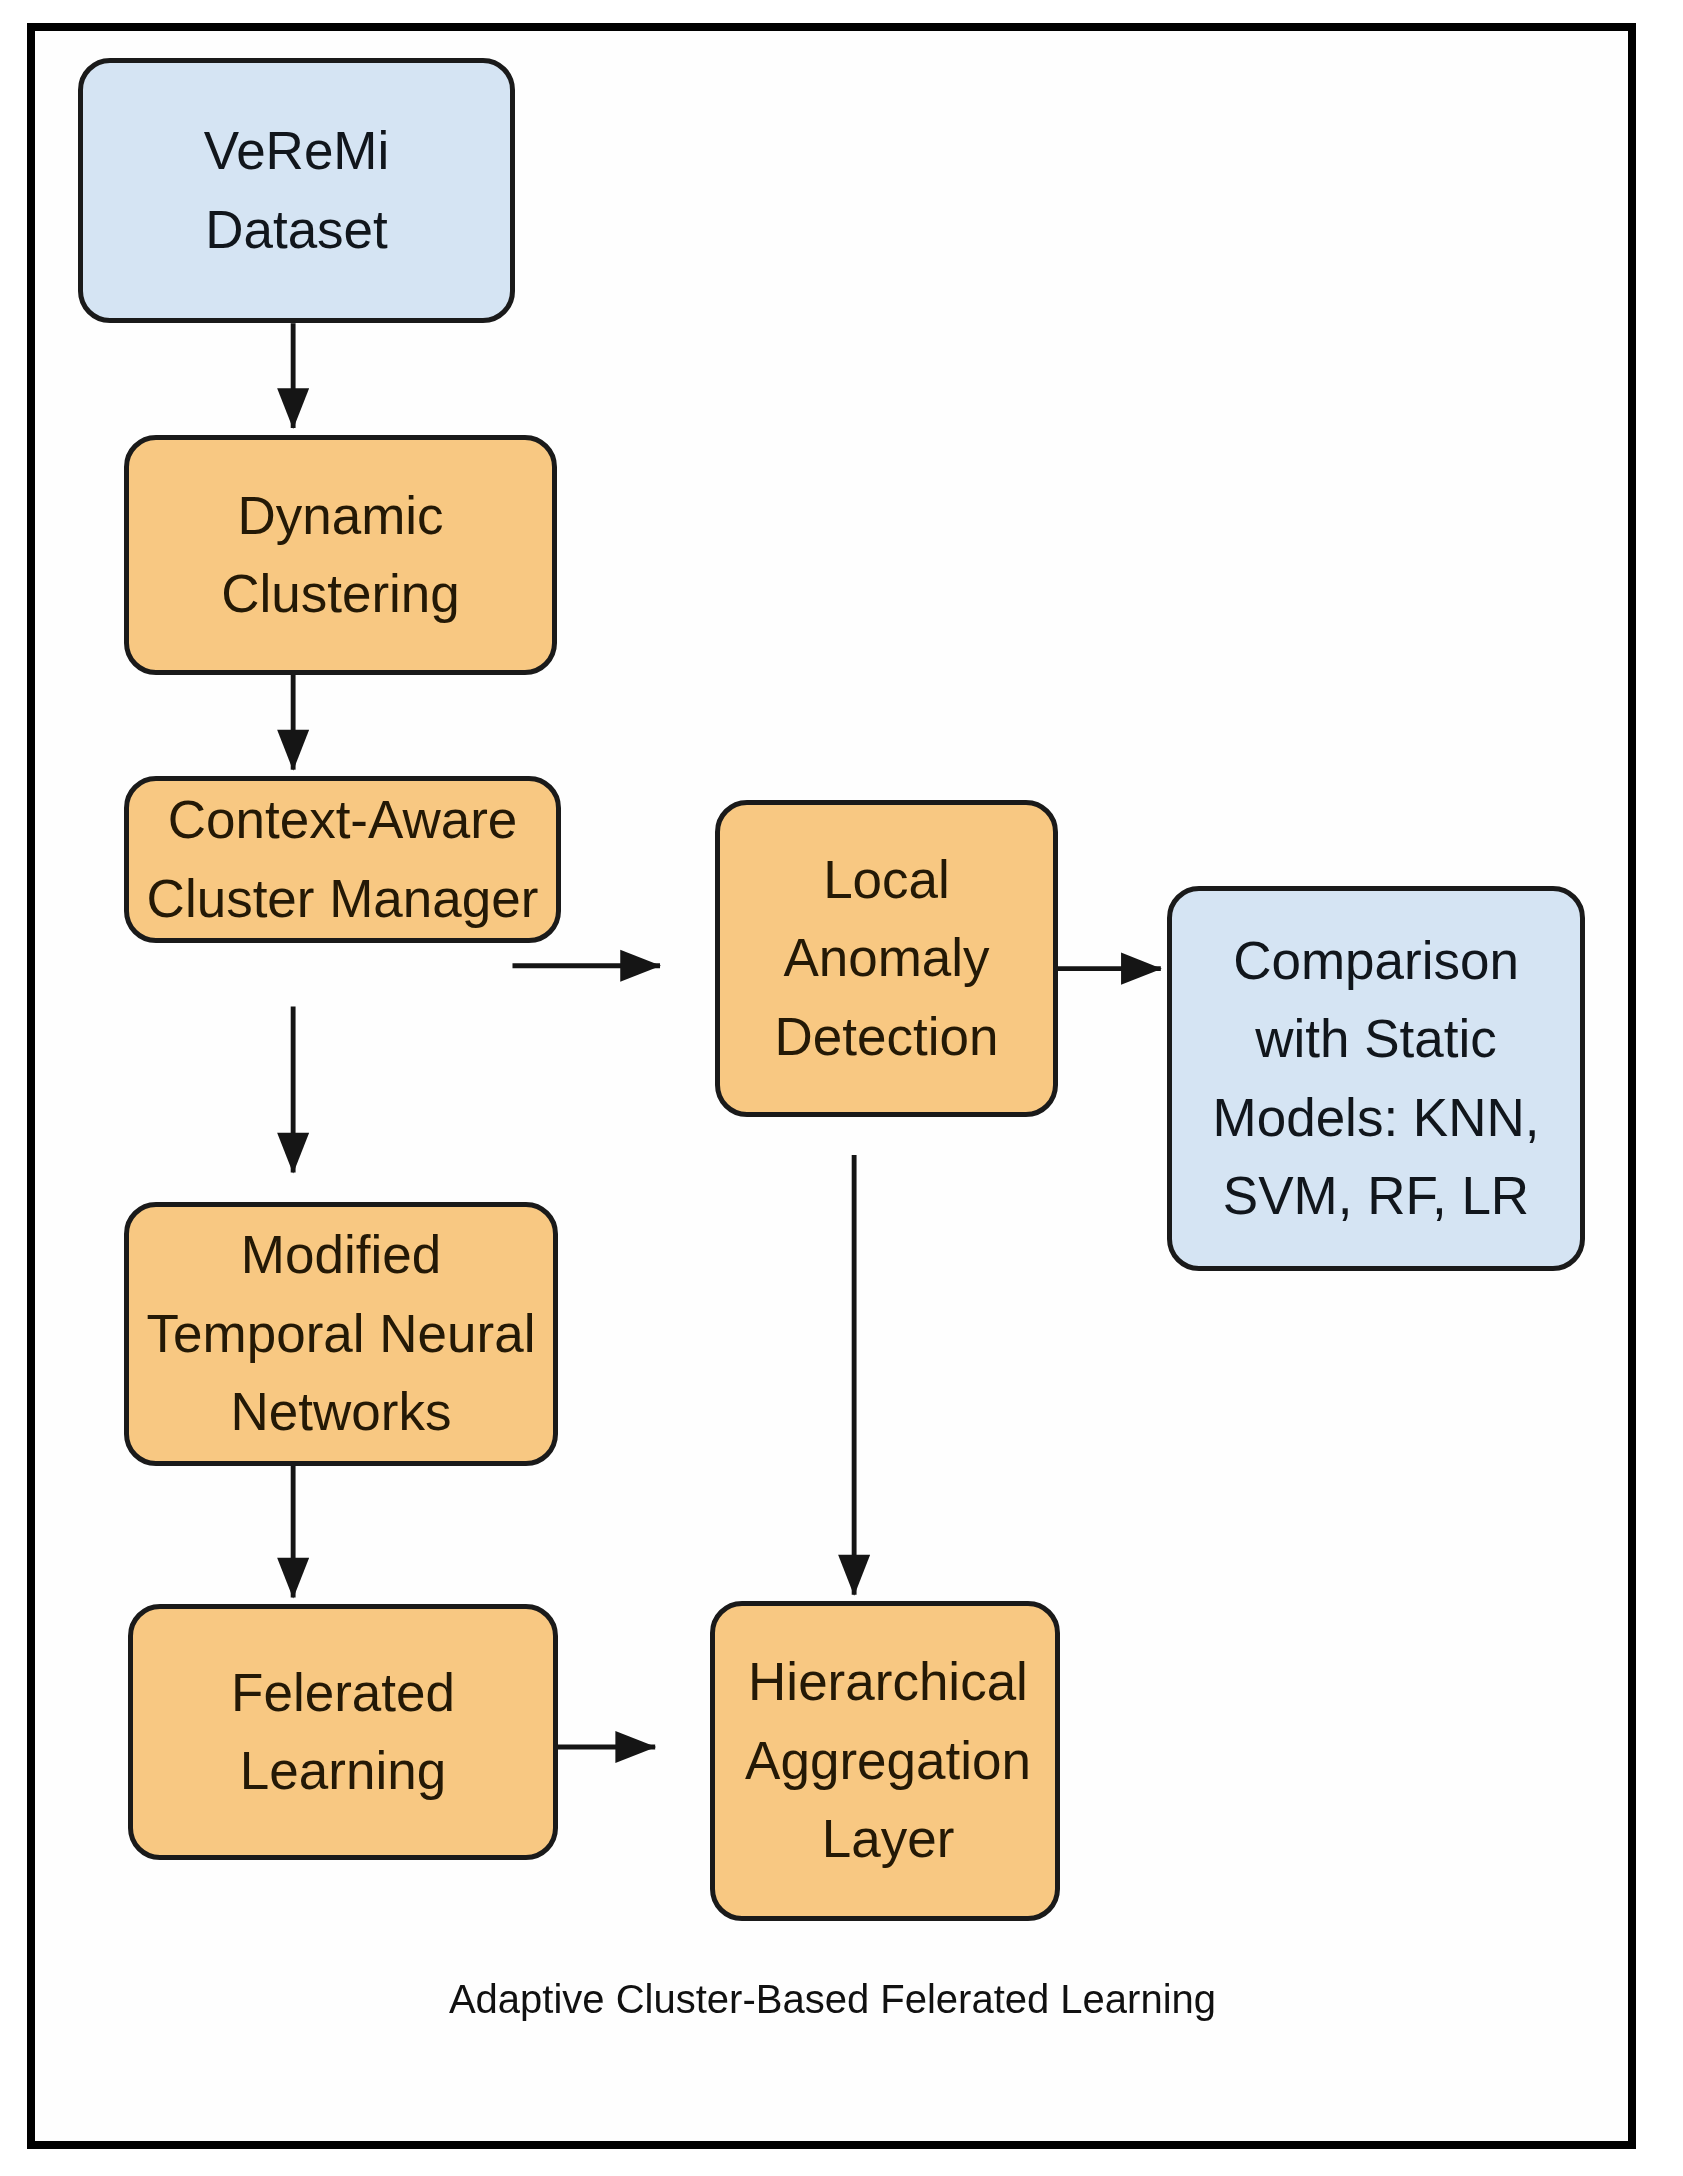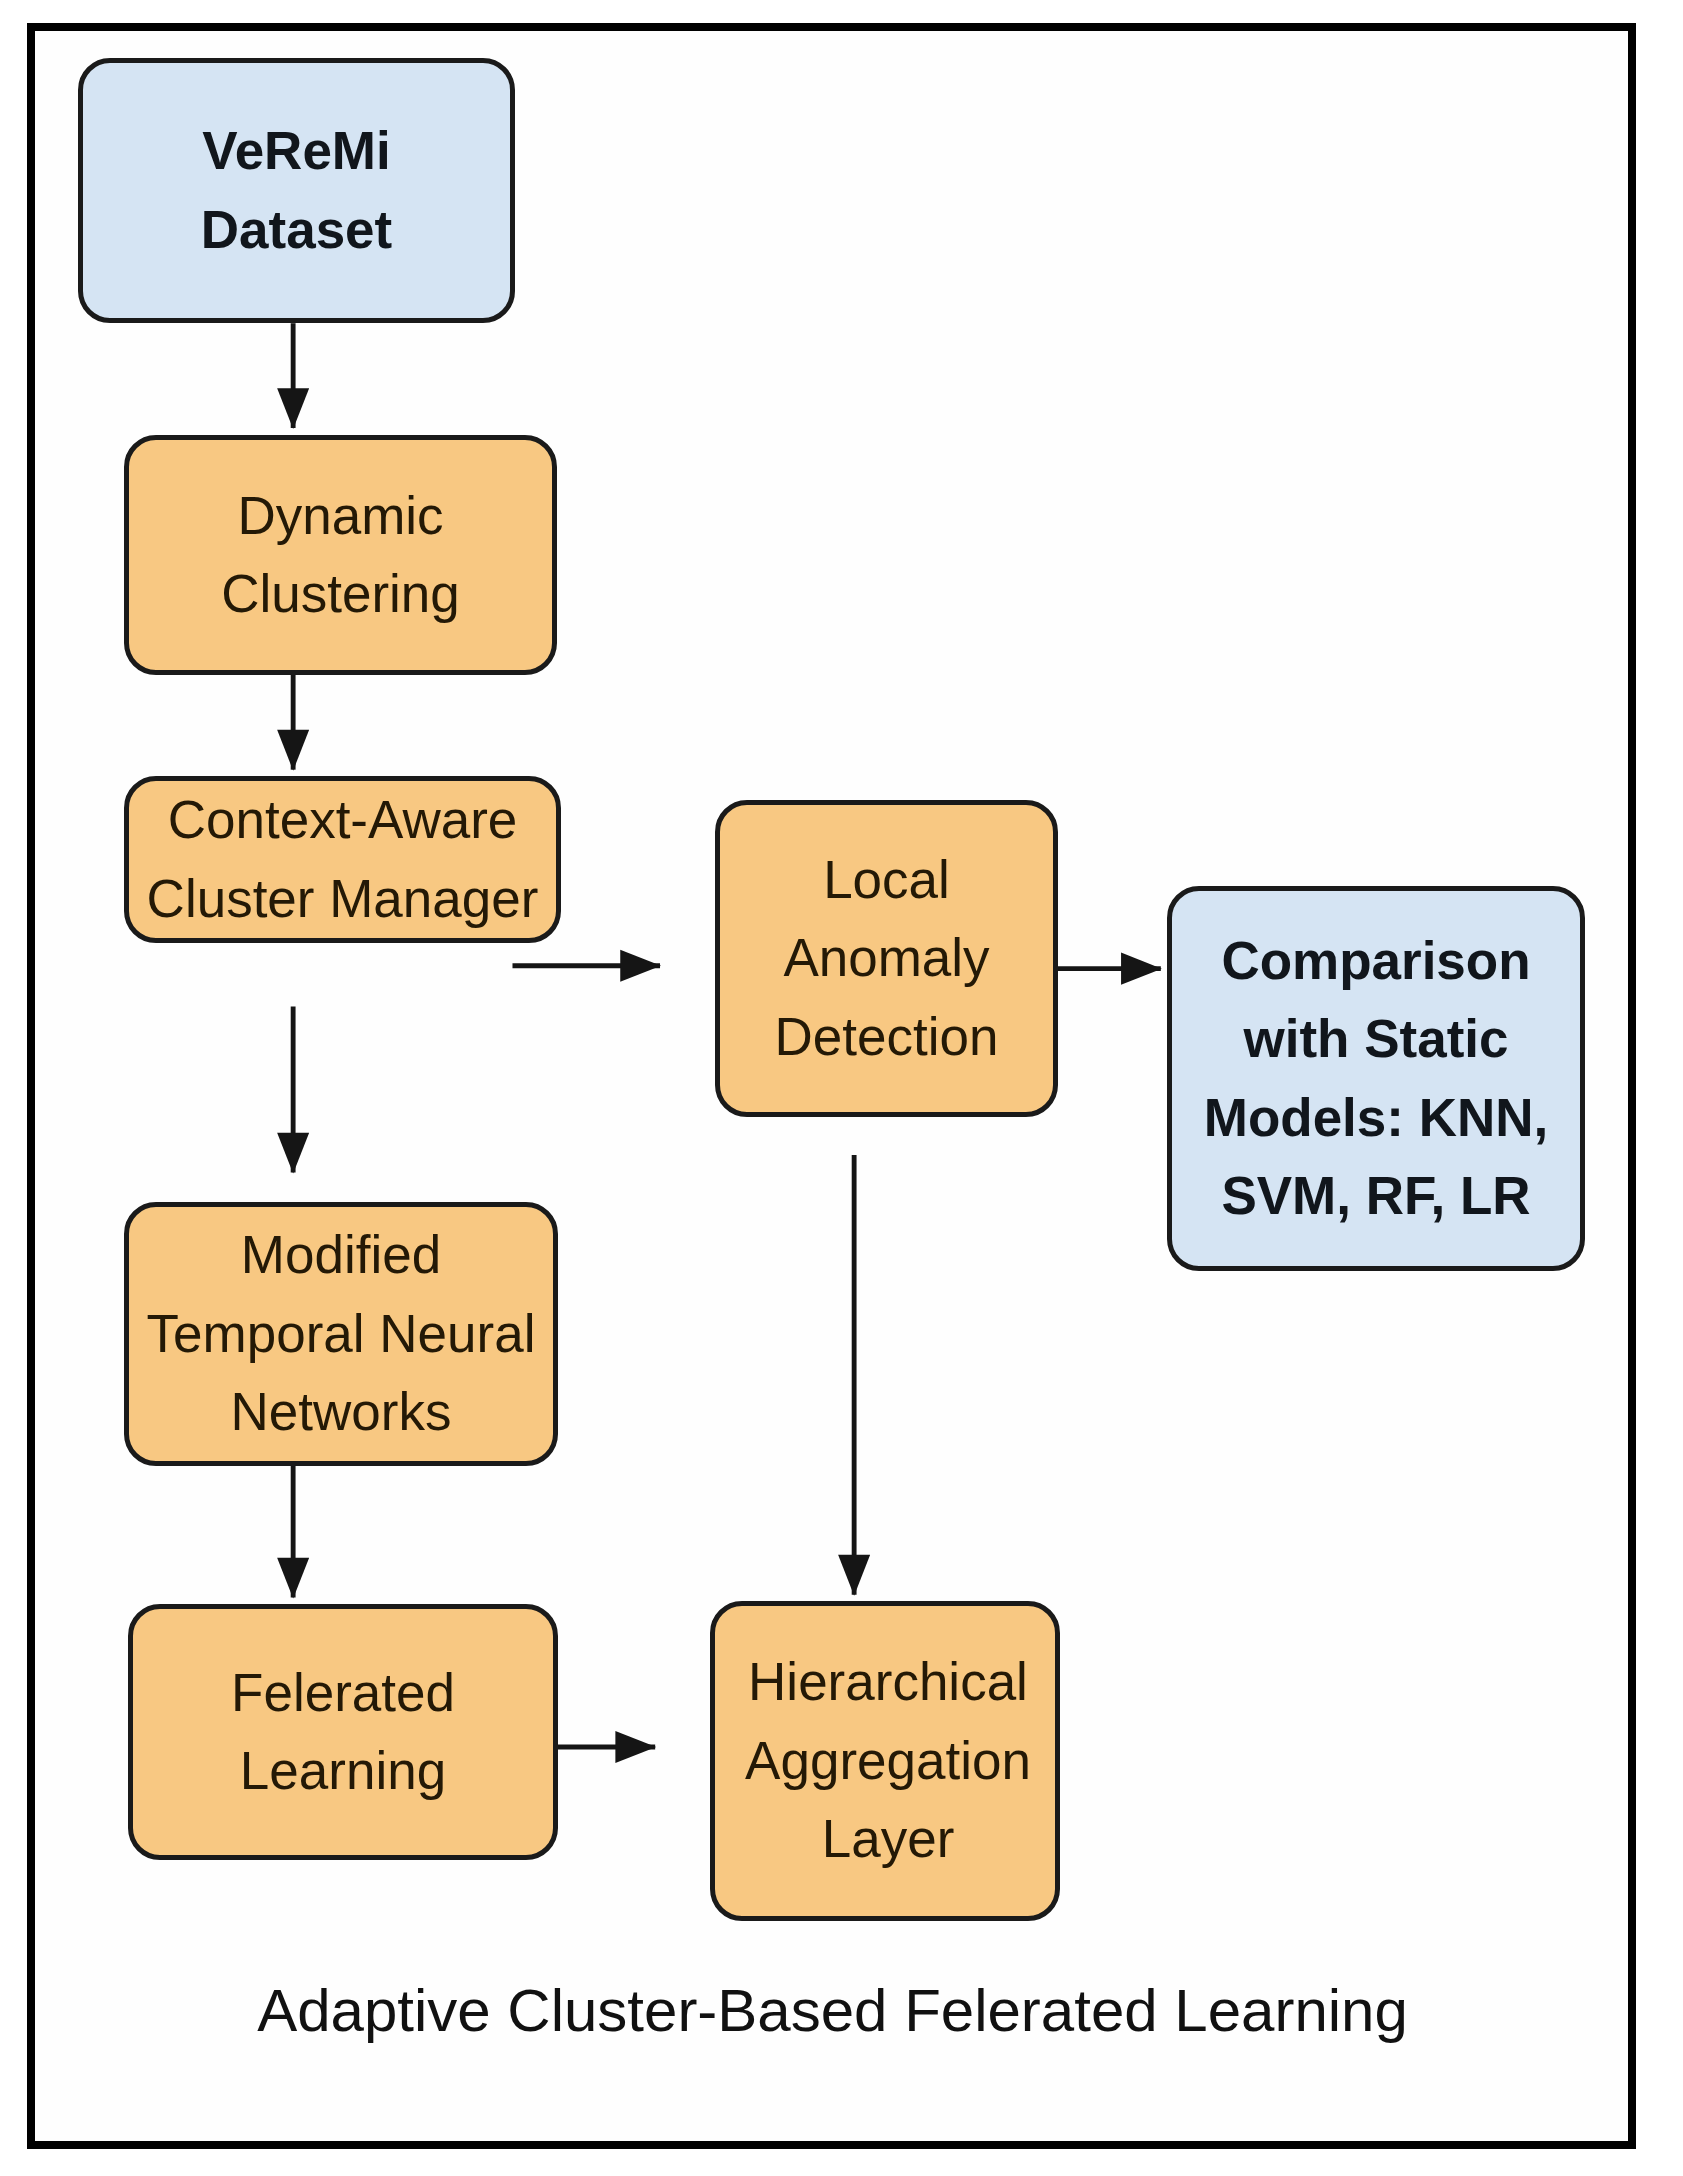--- a/index.html
+++ b/index.html
@@ -35,21 +35,21 @@
     text-align: center;
   }
   .node .label {
     white-space: pre-line;
     font-size: 53px;
     line-height: 1.48;
     letter-spacing: 0px;
   }
   .node.process { background: #F8C882; margin-left: 48px; }
   .node.process .label { color: #241906; }
-  .node.dataset { background: #D5E4F3; font-weight: bold; }
+  .node.dataset { background: #D5E4F3; }
   .node.dataset .label { color: #11161c; }
 
   
   #node-veremi        { left: 78px;   top: 58px;   width: 437px; height: 265px; }
   #node-dynamic       { left: 76px;   top: 435px;  width: 433px; height: 240px; }
   #node-context       { left: 76px;   top: 776px;  width: 437px; height: 167px; }
   #node-modified      { left: 76px;   top: 1202px; width: 434px; height: 264px; }
   #node-federated     { left: 80px;   top: 1604px; width: 430px; height: 256px; }
   #node-local-anomaly { left: 667px;  top: 800px;  width: 343px; height: 317px; }
   #node-hierarchical  { left: 662px;  top: 1601px; width: 350px; height: 320px; padding-left: 6px; }
@@ -61,21 +61,21 @@
     width: 1684px;
     height: 2177px;
     pointer-events: none;
   }
   #caption {
     position: absolute;
     left: 27px;
     top: 1975px;
     width: 1611px;
     text-align: center;
-    font-size: 60px;
+    font-size: 40px;
     line-height: 1.2;
     color: #111111;
   }
 </style>
 </head>
 <body>
 
 <div id="page">
   <div id="frame"></div>
 

